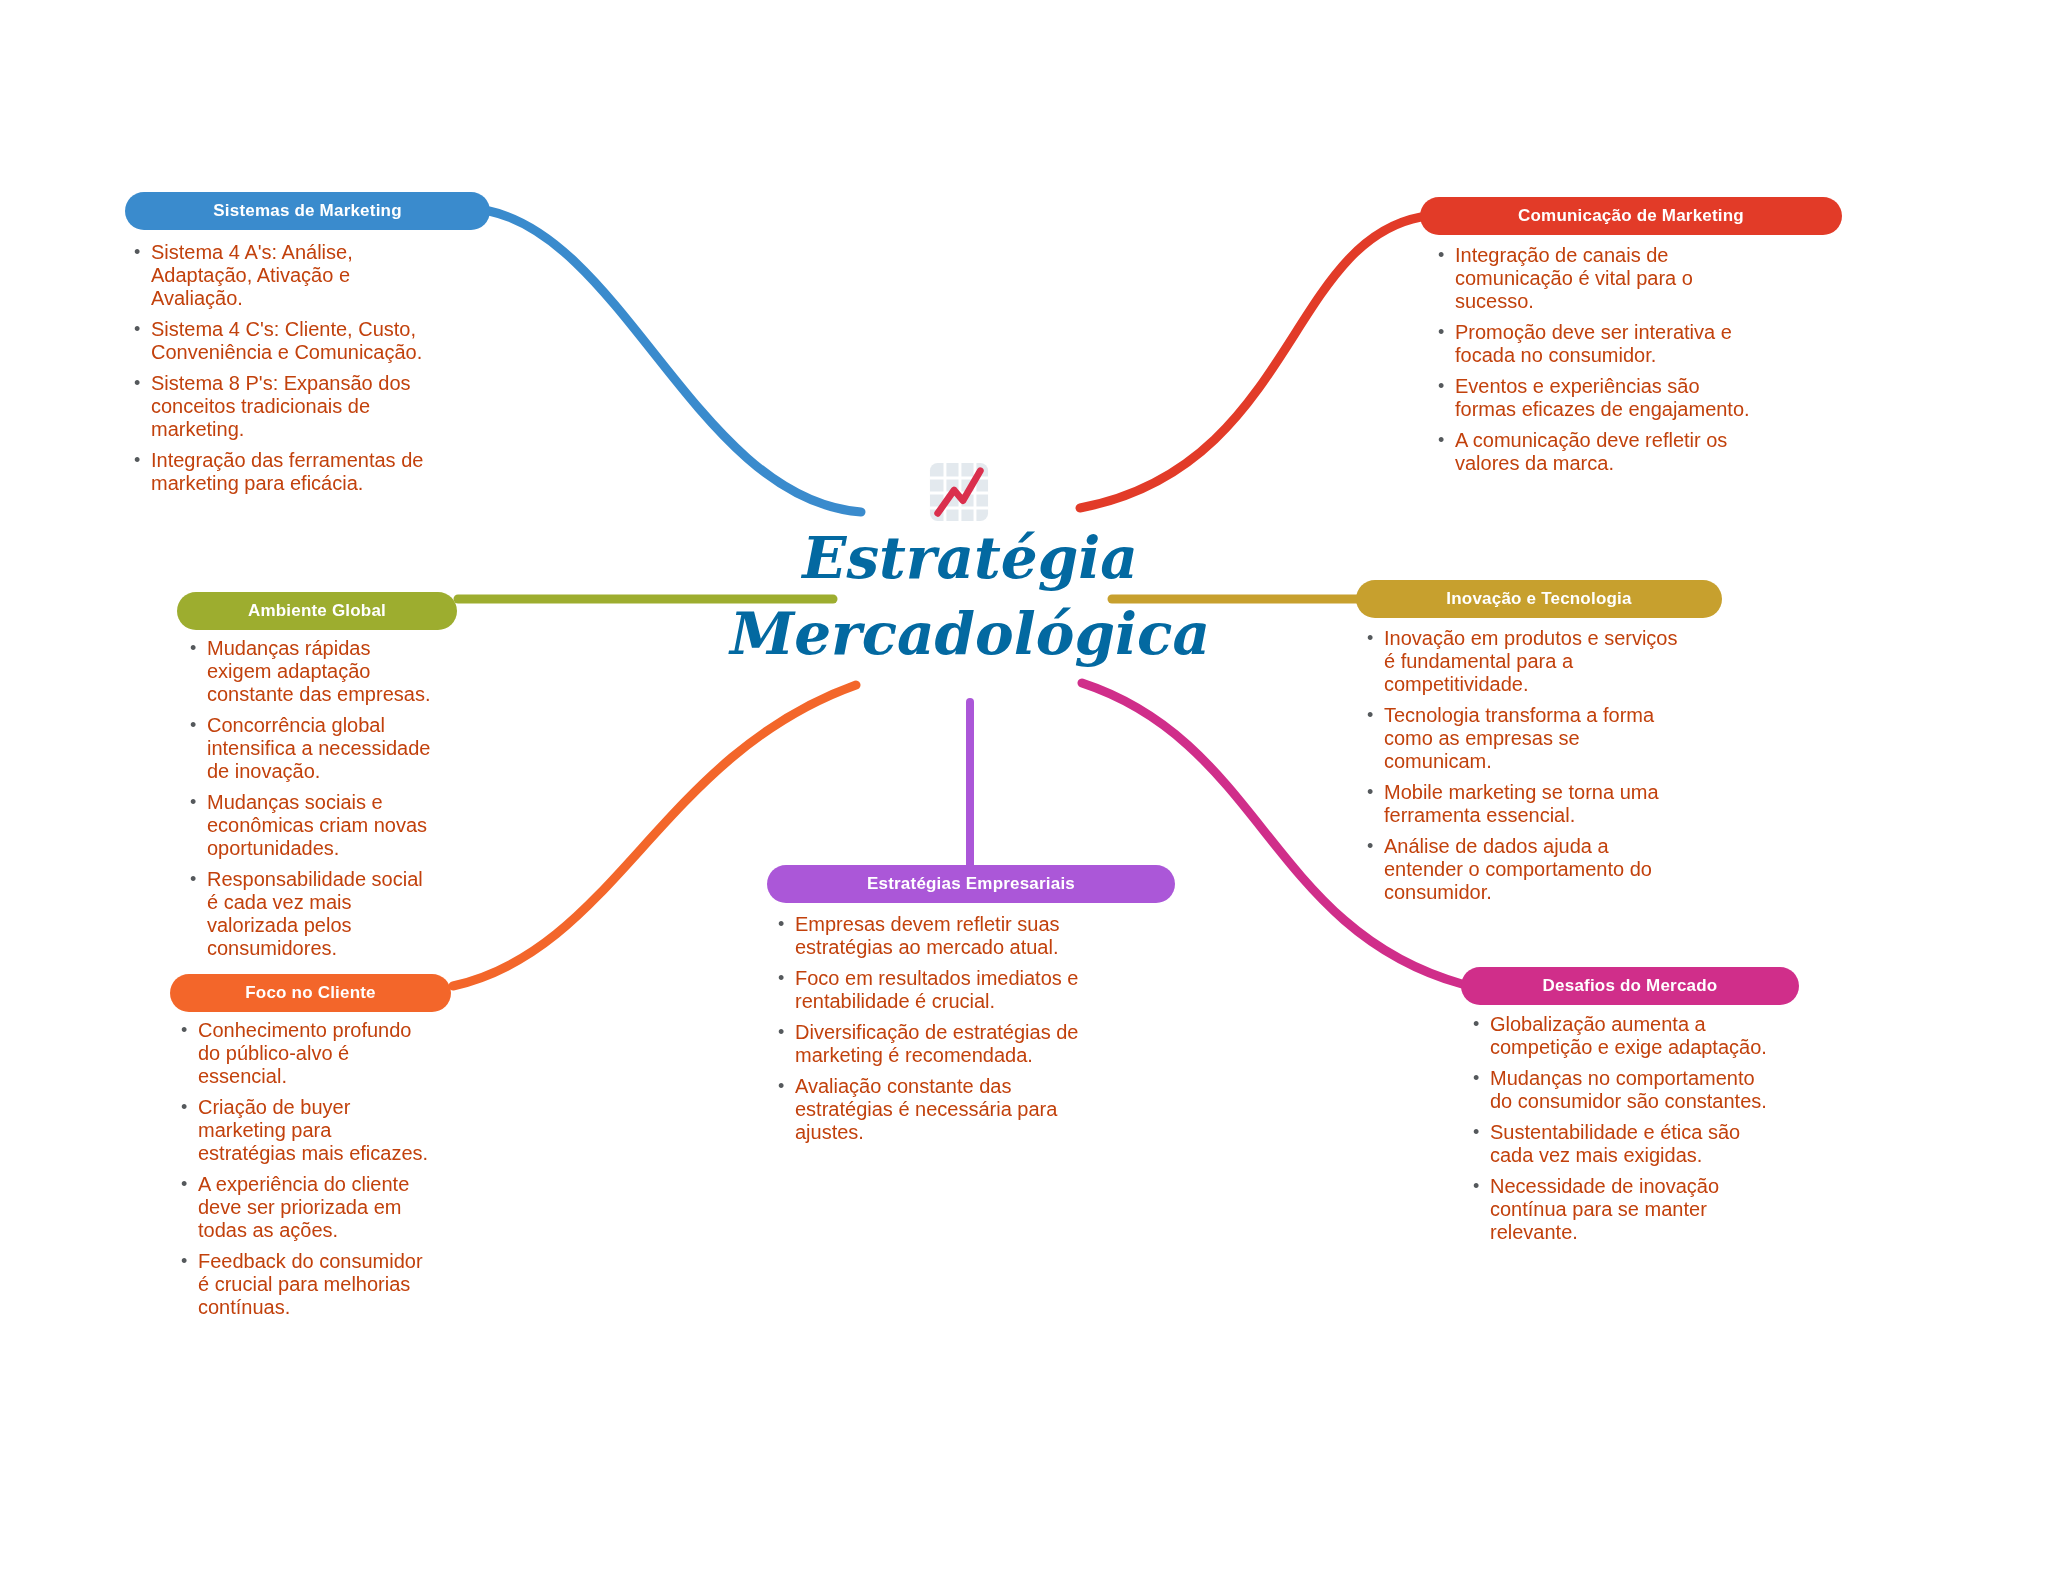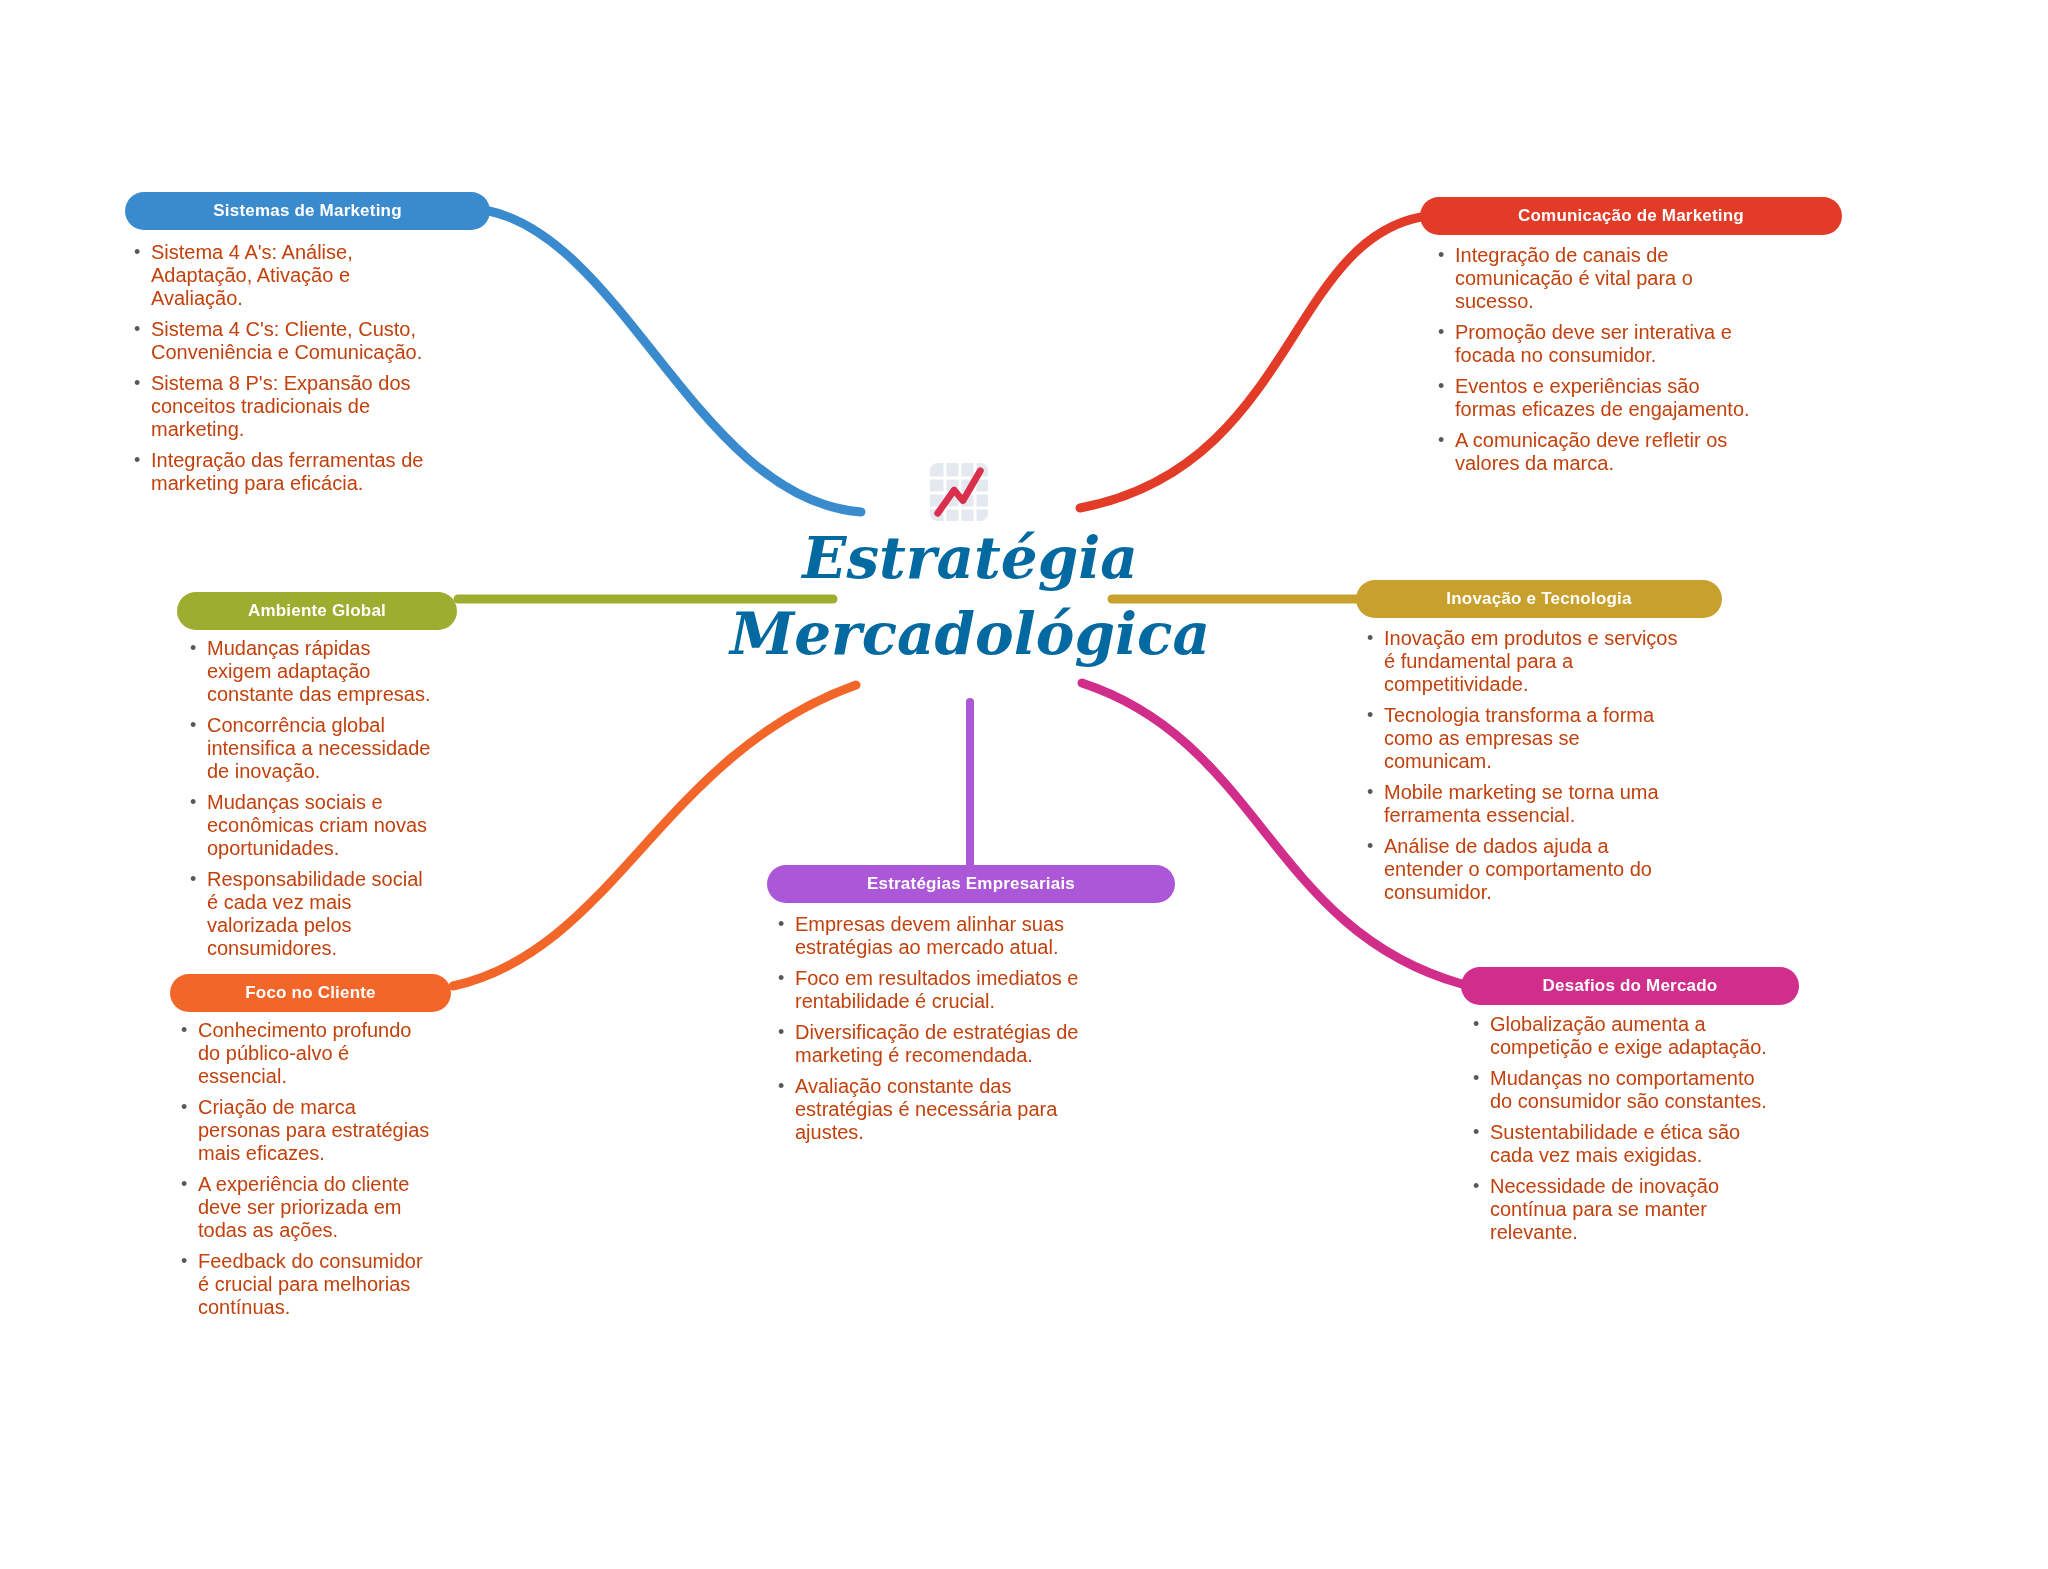--- a/index.html
+++ b/index.html
@@ -124,39 +124,39 @@
         <li class="item">Tecnologia transforma a forma como as empresas se comunicam.</li>
         <li class="item">Mobile marketing se torna uma ferramenta essencial.</li>
         <li class="item">Análise de dados ajuda a entender o comportamento do consumidor.</li>
       </ul>
   </section>
 
   <section class="branch" id="b4">
     <div class="pill" style="background: rgb(243, 102, 42);">Foco no Cliente</div>
     <ul>
         <li class="item">Conhecimento profundo do público-alvo é essencial.</li>
-        <li class="item">Criação de marca personas para estratégias mais eficazes.</li>
+        <li class="item">Criação de buyer marketing para estratégias mais eficazes.</li>
         <li class="item">A experiência do cliente deve ser priorizada em todas as ações.</li>
         <li class="item">Feedback do consumidor é crucial para melhorias contínuas.</li>
       </ul>
   </section>
 
   <section class="branch" id="b5">
     <div class="pill" style="background: rgb(208, 46, 138);">Desafios do Mercado</div>
     <ul>
         <li class="item">Globalização aumenta a competição e exige adaptação.</li>
         <li class="item">Mudanças no comportamento do consumidor são constantes.</li>
         <li class="item">Sustentabilidade e ética são cada vez mais exigidas.</li>
         <li class="item">Necessidade de inovação contínua para se manter relevante.</li>
       </ul>
   </section>
 
   <section class="branch" id="b6">
     <div class="pill" style="background: rgb(171, 87, 216);">Estratégias Empresariais</div>
     <ul>
-        <li class="item">Empresas devem alinhar suas estratégias ao mercado atual.</li>
+        <li class="item">Empresas devem refletir suas estratégias ao mercado atual.</li>
         <li class="item">Foco em resultados imediatos e rentabilidade é crucial.</li>
         <li class="item">Diversificação de estratégias de marketing é recomendada.</li>
         <li class="item">Avaliação constante das estratégias é necessária para ajustes.</li>
       </ul>
   </section>
 
 </div>
 
 </body></html>

